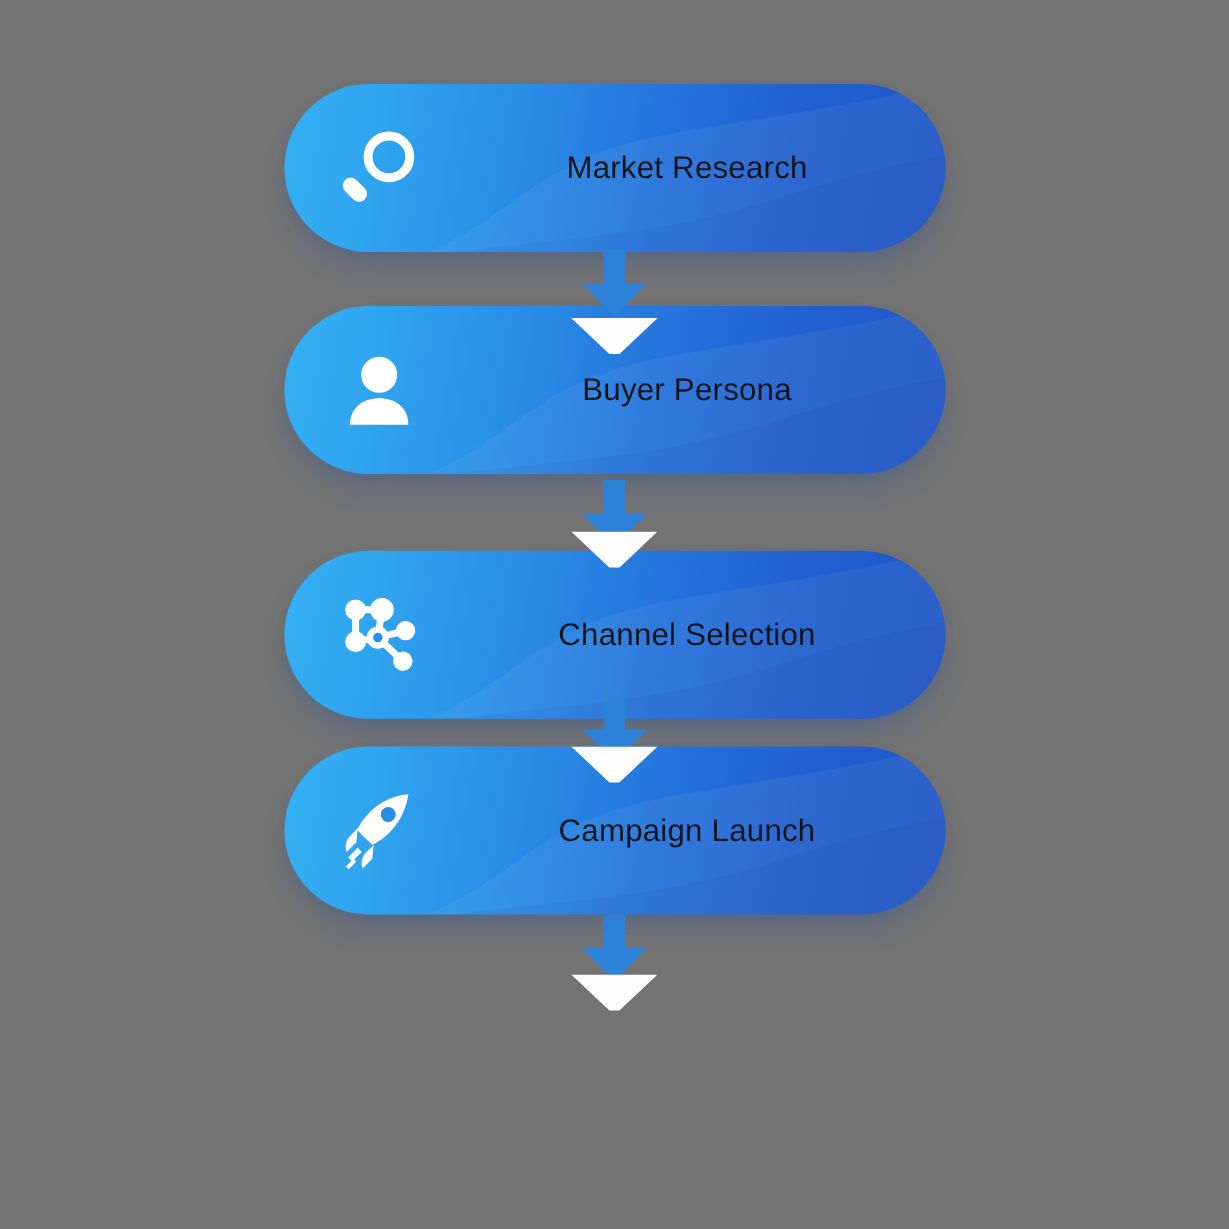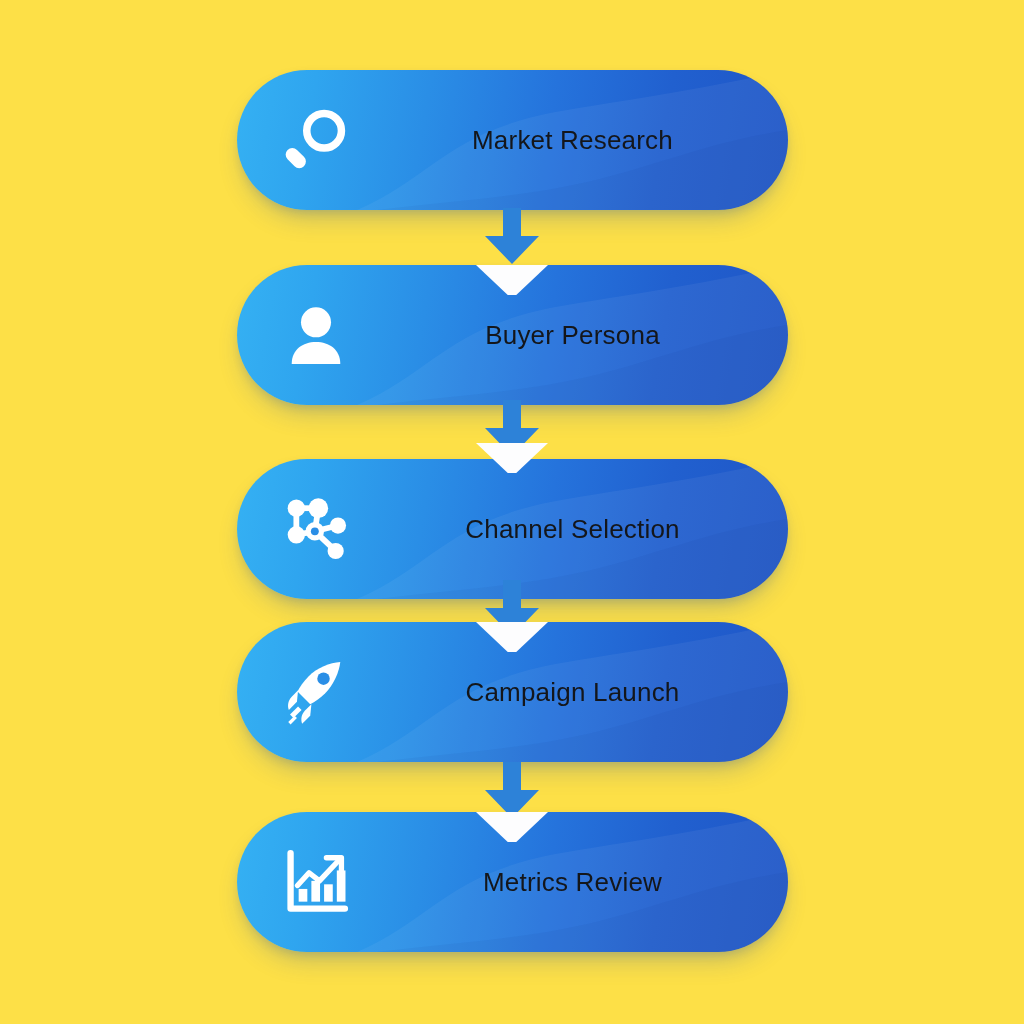--- a/index.html
+++ b/index.html
@@ -10,21 +10,21 @@
     height: 1024px;
     background: #fdfdfe;
     font-family: "Liberation Sans", "DejaVu Sans", sans-serif;
     overflow: hidden;
   }
 
   #flow-canvas {
     position: relative;
     width: 1024px;
     height: 1024px;
-    background: #fde047;
+    background: #737373;
   }
 
   
   .step {
     position: absolute;
     left: 237px;
     width: 551px;
     height: 140px;
   }
 
@@ -132,21 +132,21 @@
       <path d="M512,2 L512,30 M512,30 L512,30" stroke="#2d82d8" stroke-width="18" fill="none"></path>
       <path d="M503,0 L521,0 L521,28 L539,28 L512,56 L485,28 L503,28 Z" fill="#2d82d8"></path>
     </svg>
   </div>
   <div class="notch" style="top:265px;">
     <svg viewBox="0 0 1024 30">
       <path d="M476,0 L548,0 L512,34 Z" fill="#fdfdfe"></path>
     </svg>
   </div>
 
-  <div class="step" style="top:265px;">
+  <div class="step" style="top:255px;">
     <div class="step-card">
       <svg class="wave-layer" viewBox="0 0 551 140" preserveAspectRatio="none">
         <path d="M551,0 L551,140 L120,140 C200,105 210,60 330,40 C420,25 470,18 551,0 Z" fill="#ffffff" opacity="0.055"></path>
         <path d="M551,140 L551,60 C470,72 420,96 350,112 C280,128 200,132 140,140 Z" fill="#0b2f7a" opacity="0.05"></path>
       </svg>
     </div>
     <div class="step-icon">
       <svg viewBox="0 0 64 64" fill="none">
         <circle cx="32" cy="21" r="13" fill="#ffffff"></circle>
         <path d="M11,57 C11,44.5 20.5,38 32,38 C43.5,38 53,44.5 53,57 Z" fill="#ffffff"></path>
@@ -229,34 +229,14 @@
     <svg viewBox="0 0 1024 62">
       <path d="M503,0 L521,0 L521,28 L539,28 L512,56 L485,28 L503,28 Z" fill="#2d82d8"></path>
     </svg>
   </div>
   <div class="notch" style="top:812px;">
     <svg viewBox="0 0 1024 30">
       <path d="M476,0 L548,0 L512,34 Z" fill="#fdfdfe"></path>
     </svg>
   </div>
 
-  <div class="step" style="top:812px;">
-    <div class="step-card">
-      <svg class="wave-layer" viewBox="0 0 551 140" preserveAspectRatio="none">
-        <path d="M551,0 L551,140 L120,140 C200,105 210,60 330,40 C420,25 470,18 551,0 Z" fill="#ffffff" opacity="0.055"></path>
-        <path d="M551,140 L551,60 C470,72 420,96 350,112 C280,128 200,132 140,140 Z" fill="#0b2f7a" opacity="0.05"></path>
-      </svg>
-    </div>
-    <div class="step-icon">
-      <svg viewBox="0 0 64 64" fill="none">
-        <path d="M10,7 L10,55 L57,55" stroke="#ffffff" stroke-width="5.5" stroke-linecap="round" stroke-linejoin="round"></path>
-        <rect x="17" y="38" width="7.5" height="11" fill="#ffffff"></rect>
-        <rect x="28" y="31" width="7.5" height="18" fill="#ffffff"></rect>
-        <rect x="39" y="34" width="7.5" height="15" fill="#ffffff"></rect>
-        <rect x="50" y="22" width="7.5" height="27" fill="#ffffff"></rect>
-        <path d="M16,35 L26,24 L35,31 L52,13" stroke="#ffffff" stroke-width="4.6" stroke-linecap="round" stroke-linejoin="round" fill="none"></path>
-        <path d="M41,11 L54,11 L54,24" stroke="#ffffff" stroke-width="4.6" stroke-linecap="round" stroke-linejoin="round" fill="none"></path>
-      </svg>
-    </div>
-    <div class="step-label">Metrics Review</div>
-  </div>
 
 </div>
 
 </body></html>

